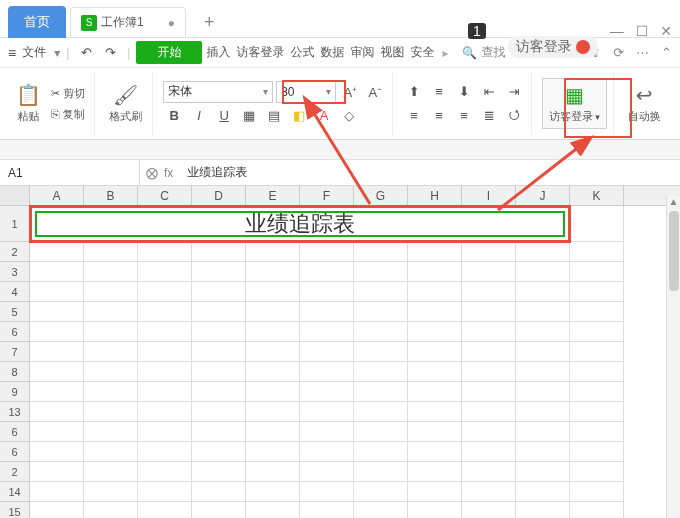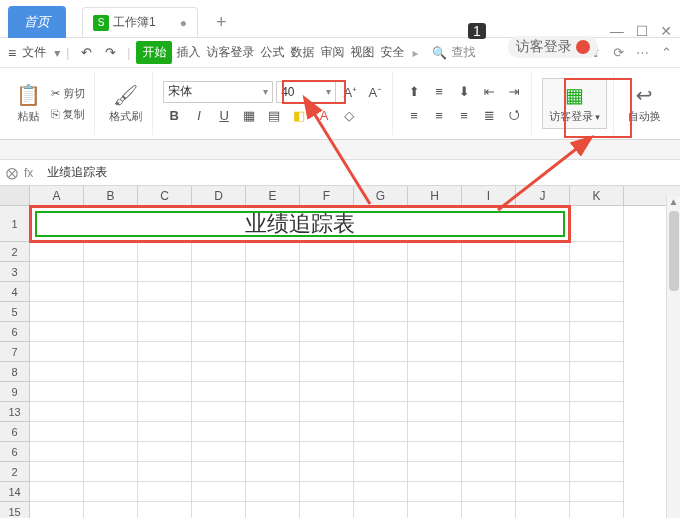--- a/index.html
+++ b/index.html
@@ -6,33 +6,33 @@
   body { background: #fff; width: 680px; height: 518px; overflow: hidden; position: relative; font-size: 12px; color: #333; }
 
   
   .titlebar { height: 38px; background: #fff; display: flex; align-items: flex-end; padding: 0 8px; border-bottom: 1px solid #e0e0e0; position: relative; }
   .win-controls { position: absolute; right: 8px; top: 4px; display: flex; gap: 12px; align-items: center; color: #888; }
   .win-controls span { cursor: pointer; font-size: 14px; }
   .badge-1 { background: #333; color: #fff; border-radius: 3px; padding: 0 5px; font-size: 11px; line-height: 16px; margin-right: 10px; }
   .guest-login { background: #f2f2f2; border-radius: 10px; padding: 2px 8px; font-size: 11px; color: #666; display: flex; align-items: center; gap: 4px; margin-top: 32px; }
   .guest-avatar { width: 14px; height: 14px; border-radius: 50%; background: #e74c3c; }
 
-  .tab-home { background: #4a90e2; color: #fff; padding: 7px 16px; border-radius: 4px 4px 0 0; font-size: 13px; margin-right: 16px; position: relative; bottom: -1px; font-style: italic; }
+  .tab-home { background: #4a90e2; color: #fff; padding: 7px 16px; border-radius: 4px 4px 0 0; font-size: 13px; margin-right: 4px; position: relative; bottom: -1px; }
   .tab-doc { display: flex; align-items: center; padding: 6px 10px; background: #fff; border: 1px solid #e0e0e0; border-bottom: none; border-radius: 4px 4px 0 0; font-size: 12px; color: #555; gap: 4px; }
   .doc-icon { width: 16px; height: 16px; background: #1aad19; color: #fff; border-radius: 2px; font-size: 10px; display: flex; align-items: center; justify-content: center; }
   .tab-doc .dot { margin-left: 20px; color: #999; }
   .tab-new { margin-left: 10px; color: #888; font-size: 18px; font-weight: 300; padding: 4px 8px; }
 
   
   .menurow { height: 30px; background: #fff; display: flex; align-items: center; padding: 0 8px; border-bottom: 1px solid #e8e8e8; gap: 2px; font-size: 12px; color: #555; }
   .menurow .hamburger { font-size: 14px; margin-right: 4px; }
   .menurow .file-lbl { margin-right: 6px; }
   .menurow .sep { color: #ccc; margin: 0 4px; }
   .menu-tab { padding: 3px 2px; cursor: pointer; }
-  .menu-tab.active { background: #1aad19; color: #fff; padding: 3px 6px; border-radius: 2px; }
+  .menu-tab.active { background: #1aad19; color: #fff; padding: 3px 21px; border-radius: 2px; }
   .menurow .search-area { margin-left: 12px; display: flex; align-items: center; gap: 4px; color: #888; }
   .menurow .right-icons { margin-left: auto; display: flex; gap: 12px; color: #888; font-size: 13px; }
 
   
   .toolbar { height: 72px; background: #fff; border-bottom: 1px solid #d8d8d8; display: flex; padding: 4px 6px; gap: 4px; position: relative; }
   .tgroup { display: flex; flex-direction: column; justify-content: center; border-right: 1px solid #eee; padding: 0 6px; gap: 2px; }
   .tgroup.no-border { border-right: none; }
   .tbtn-large { display: flex; flex-direction: column; align-items: center; font-size: 11px; color: #555; gap: 2px; padding: 2px 4px; cursor: pointer; }
   .tbtn-large .ico { font-size: 20px; color: #666; }
   .tbtn-small { display: flex; align-items: center; gap: 3px; font-size: 11px; color: #555; padding: 2px 3px; cursor: pointer; }
@@ -159,21 +159,21 @@
       <span>格式刷</span>
     </div>
   </div>
   <div class="tgroup">
     <div class="row-h">
       <div class="font-combo name">
         <span>宋体</span>
         <span class="caret">▾</span>
       </div>
       <div class="font-combo size">
-        <span>40</span>
+        <span>30</span>
         <span class="caret">▾</span>
       </div>
       <span class="ico-btn">A⁺</span>
       <span class="ico-btn">A⁻</span>
     </div>
     <div class="row-h">
       <span class="ico-btn">
           <b>B</b>
         </span>
       <span class="ico-btn">
@@ -220,20 +220,21 @@
       <span>自动换</span>
     </div>
   </div>
 </div>
 
 <div class="highlight-red hl-size"></div>
 <div class="highlight-red hl-merge"></div>
 
 <div style="height:20px;background:#f5f5f5;border-bottom:1px solid #e0e0e0;"></div>
 <div class="namerow">
+  <div class="namebox">A1</div>
   <div class="fx-icons">
     <span>⨂</span>
     <span>fx</span>
   </div>
   <div class="formula-val">业绩追踪表</div>
 </div>
 
 <div class="grid-wrap">
   <div class="col-headers">
     <div class="corner"></div>

